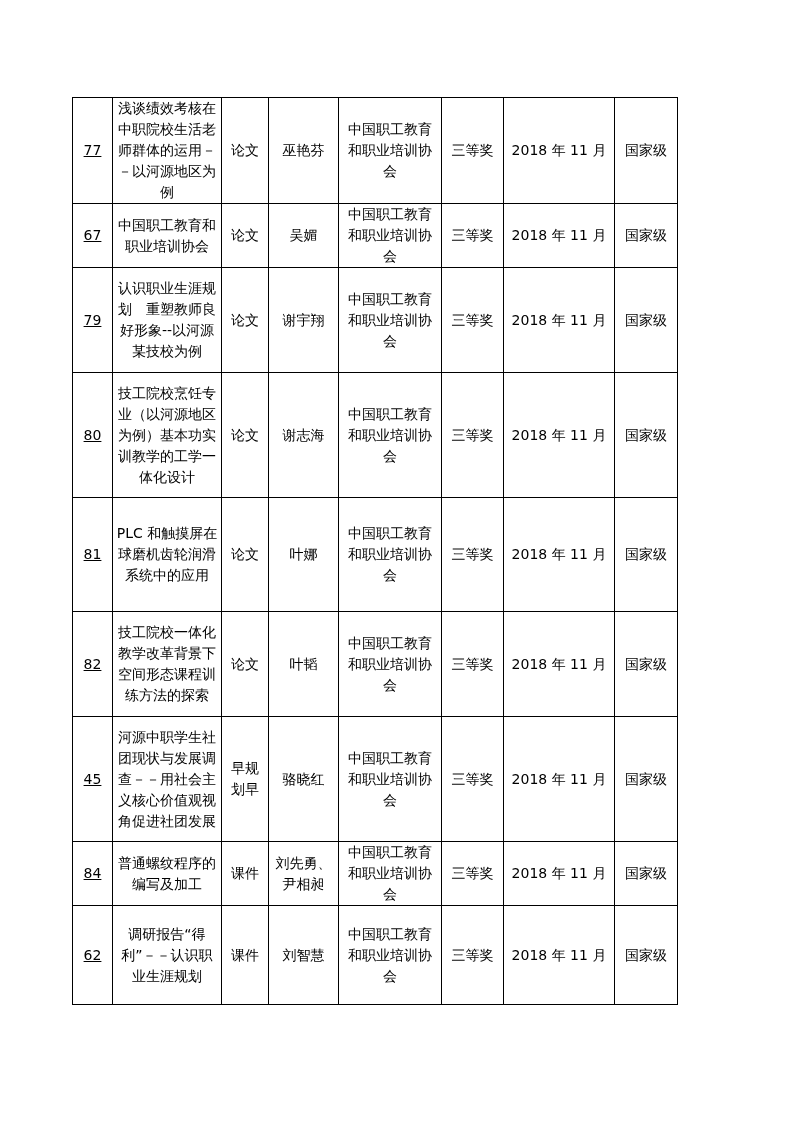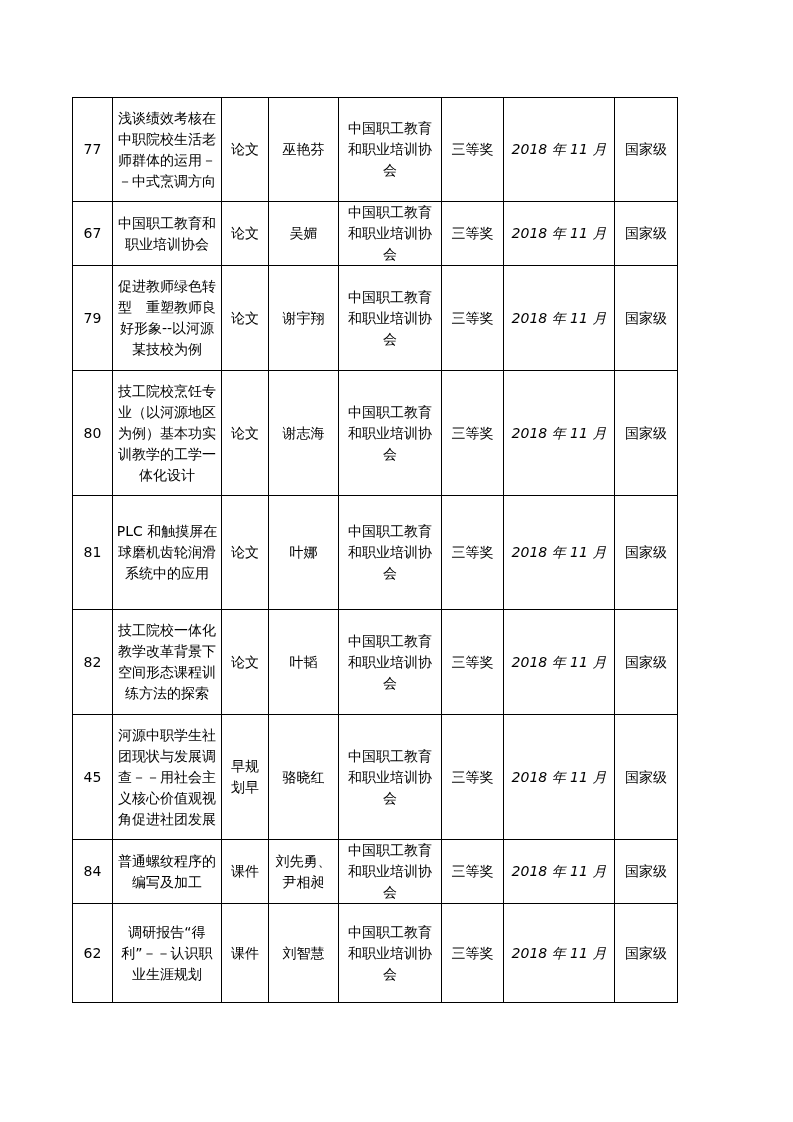--- a/index.html
+++ b/index.html
@@ -32,63 +32,63 @@
     table.awards td {
       border: 1px solid #000000;
       padding: 0 3px;
       text-align: center;
       vertical-align: middle;
       font-size: 14px;
       line-height: 21px;
       word-break: break-all;
       overflow: hidden;
     }
-    td.c-no { font-size: 13px; }
-    td.c-date { font-size: 13px; white-space: nowrap; font-style: italic; }
+    td.c-no { font-size: 13px; text-decoration: underline; }
+    td.c-date { font-size: 13px; white-space: nowrap; }
     td.c-title { padding: 0 4px; }
   </style>
 </head>
 <body>
 
 <div class="page">
   <table class="awards">
     <colgroup>
       <col style="width:40px">
       <col style="width:109px">
       <col style="width:47px">
       <col style="width:70px">
       <col style="width:103px">
       <col style="width:62px">
       <col style="width:111px">
       <col style="width:63px">
     </colgroup>
     <tbody>
       <tr style="height:104px">
         <td class="c-no">77</td>
-        <td class="c-title">浅谈绩效考核在中职院校生活老师群体的运用－－中式烹调方向</td>
+        <td class="c-title">浅谈绩效考核在中职院校生活老师群体的运用－－以河源地区为例</td>
         <td>论文</td>
         <td>巫艳芬</td>
         <td>中国职工教育和职业培训协会</td>
         <td>三等奖</td>
         <td class="c-date">2018 年 11 月</td>
         <td>国家级</td>
       </tr>
       <tr style="height:63px">
         <td class="c-no">67</td>
         <td class="c-title">中国职工教育和职业培训协会</td>
         <td>论文</td>
         <td>吴媚</td>
         <td>中国职工教育和职业培训协会</td>
         <td>三等奖</td>
         <td class="c-date">2018 年 11 月</td>
         <td>国家级</td>
       </tr>
       <tr style="height:105px">
         <td class="c-no">79</td>
-        <td class="c-title">促进教师绿色转型　重塑教师良好形象--以河源某技校为例</td>
+        <td class="c-title">认识职业生涯规划　重塑教师良好形象--以河源某技校为例</td>
         <td>论文</td>
         <td>谢宇翔</td>
         <td>中国职工教育和职业培训协会</td>
         <td>三等奖</td>
         <td class="c-date">2018 年 11 月</td>
         <td>国家级</td>
       </tr>
       <tr style="height:125px">
         <td class="c-no">80</td>
         <td class="c-title">技工院校烹饪专业（以河源地区为例）基本功实训教学的工学一体化设计</td>

